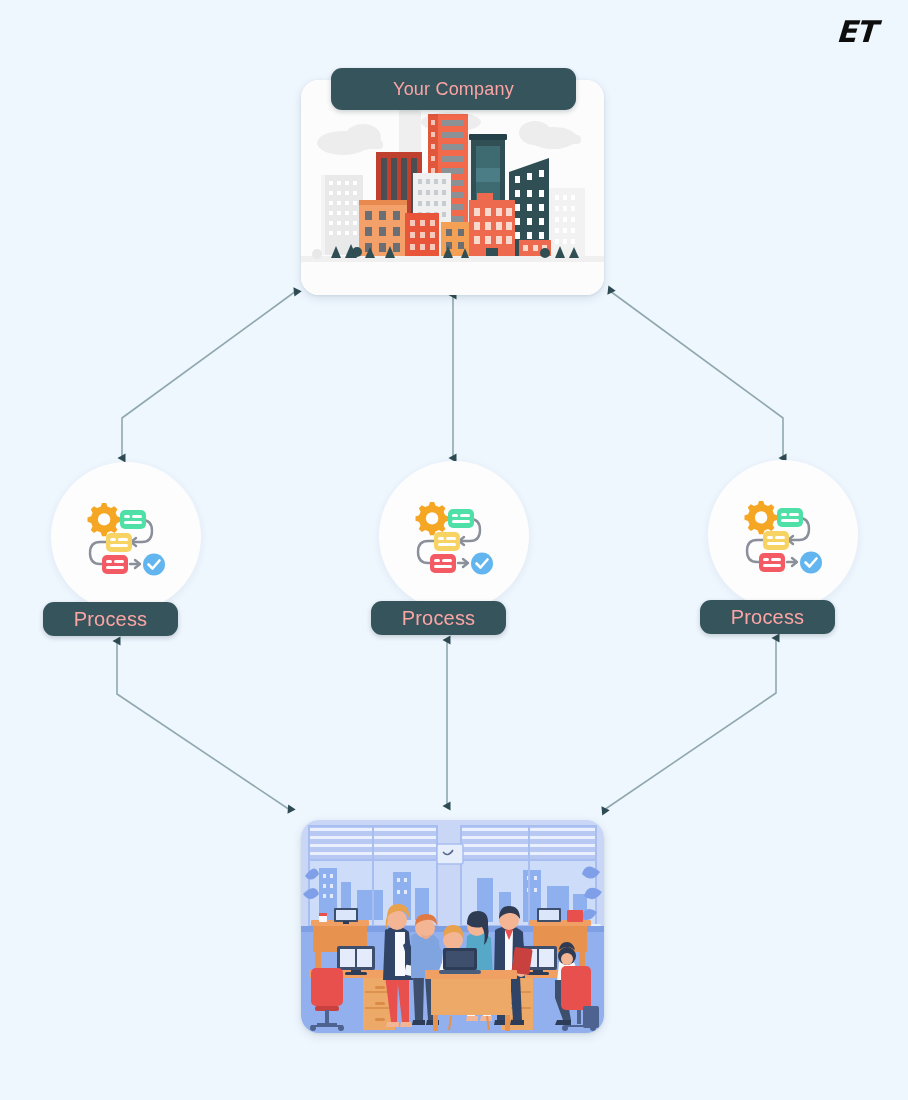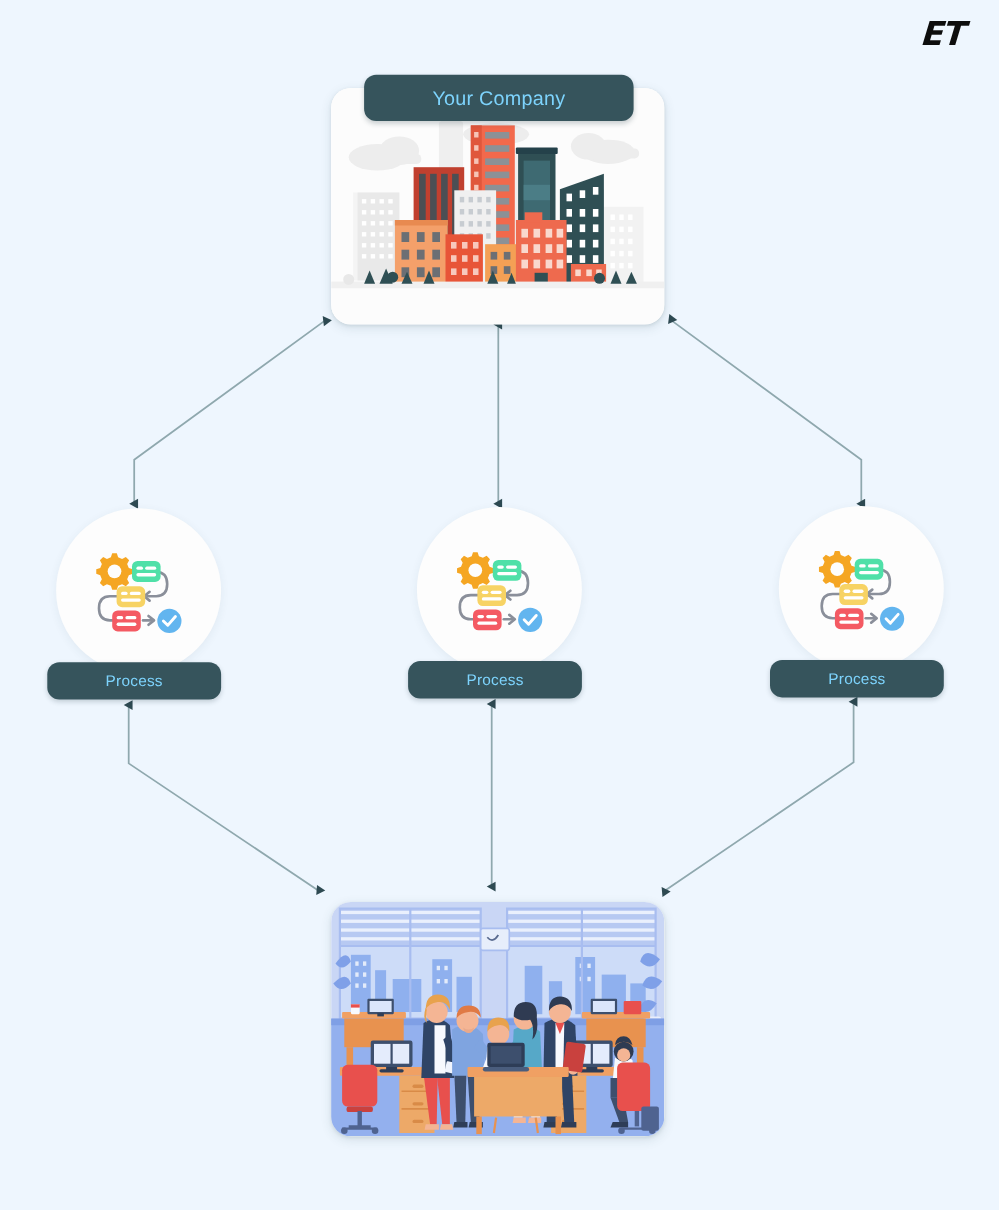--- a/index.html
+++ b/index.html
@@ -60,21 +60,21 @@
   }
   #office-card {
     left: 301px;
     top: 820px;
     width: 303px;
     height: 213px;
   }
   .pill {
     position: absolute;
     background: #36545c;
-    color: #7dd3fc;
+    color: #fca5a5;
     border-radius: 11px;
     display: flex;
     align-items: center;
     justify-content: center;
     font-size: 17px;
     letter-spacing: .2px;
     box-shadow: 0 2px 5px rgba(30,55,62,.22);
     z-index: 6;
     white-space: nowrap;
   }
@@ -105,23 +105,23 @@
     background: #fdfdfd;
     box-shadow: 0 2px 9px rgba(44,74,82,.07);
     display: flex;
     align-items: center;
     justify-content: center;
   }
   .process-pill {
     position: absolute;
     left: -8px;
     top: 140px;
-    width: 158px;
+    width: 135px;
     height: 34px;
-    font-size: 14px;
+    font-size: 20px;
   }
   .wf-icon { width: 92px; height: 78px; display: block; }
   svg { display: block; }
 </style>
 </head>
 <body>
 
 <div class="stage">
 
   <div class="brand-logo">ET</div>

